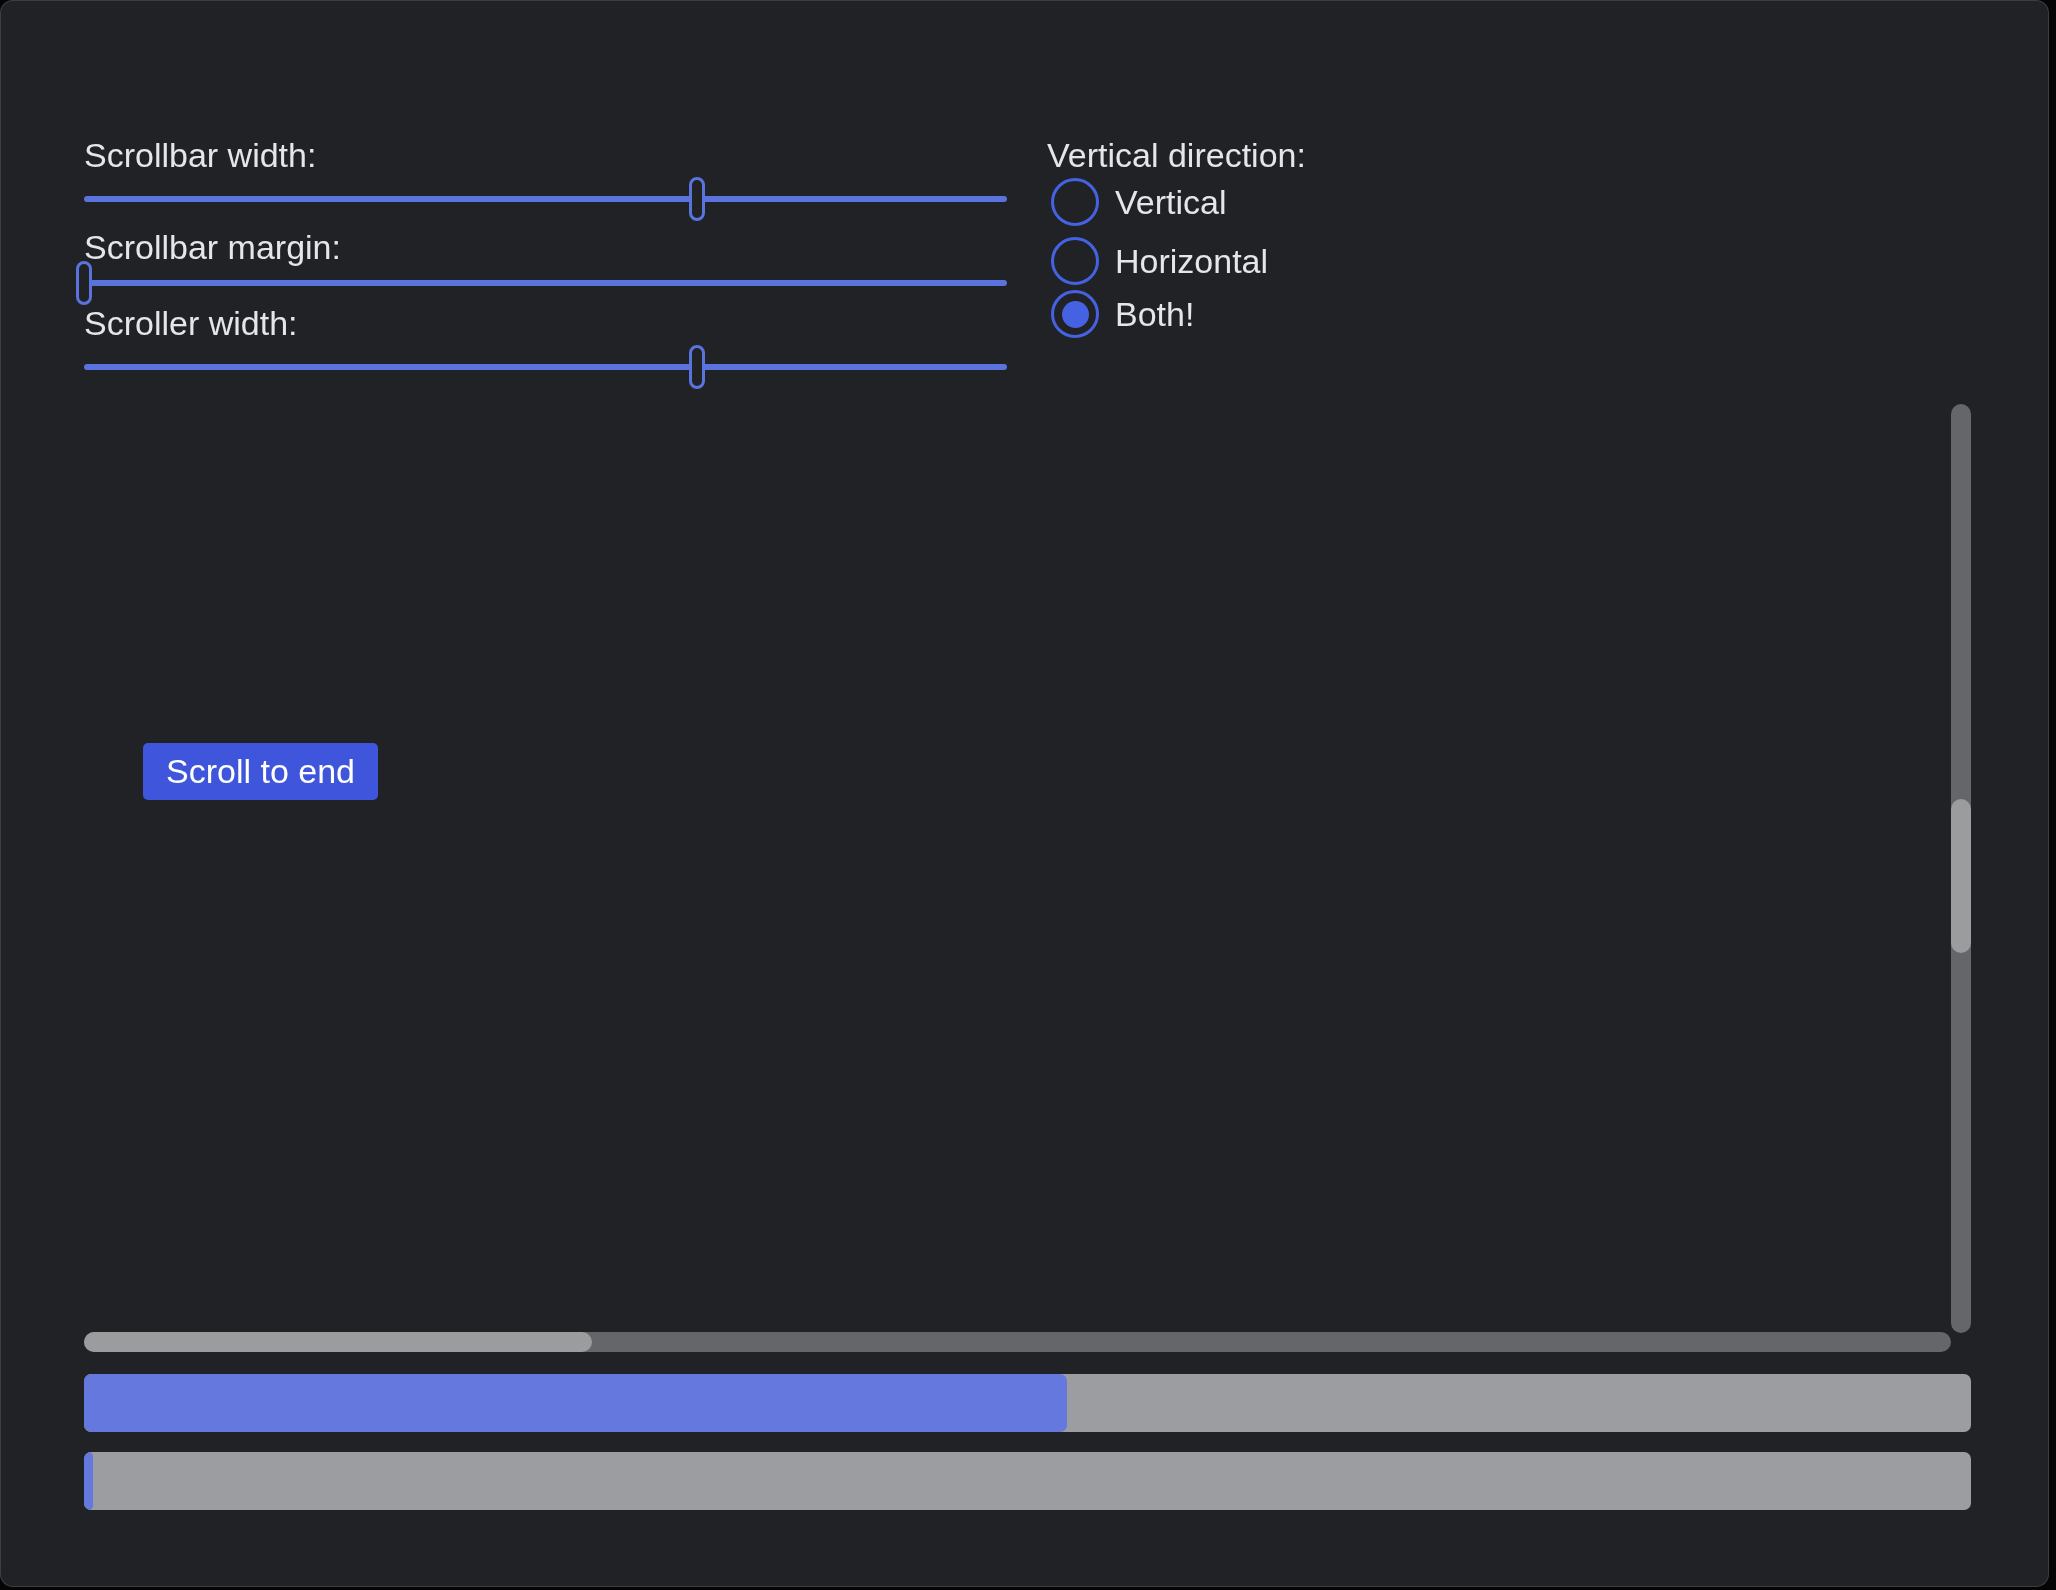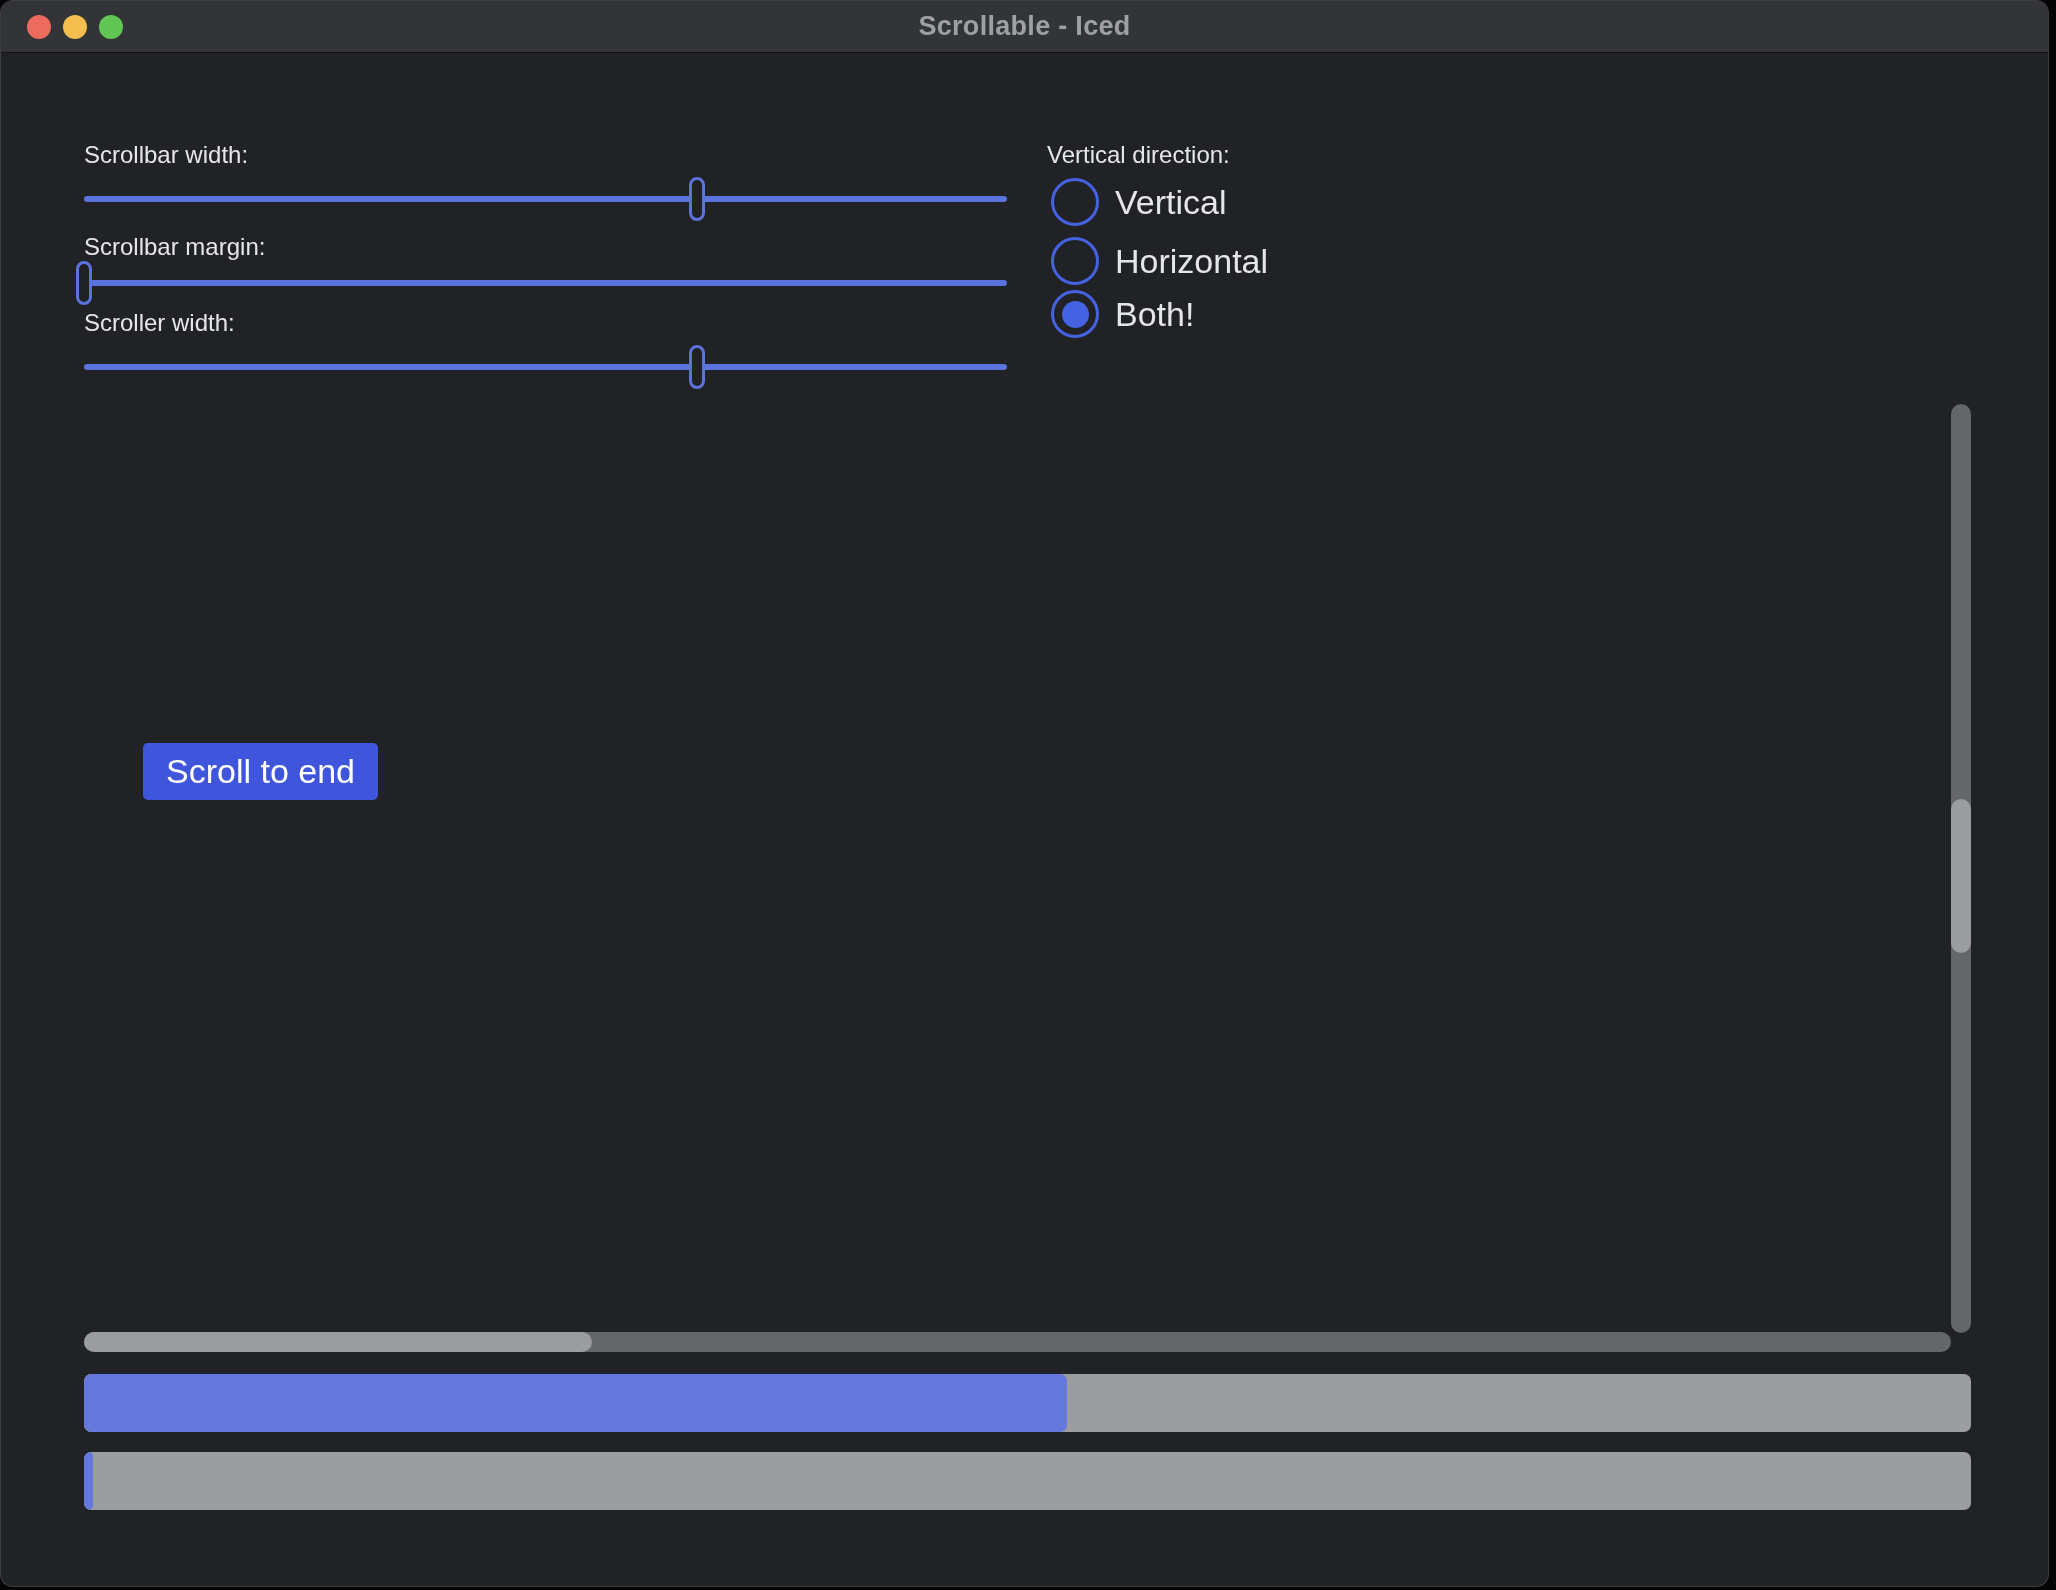--- a/index.html
+++ b/index.html
@@ -46,21 +46,21 @@
     align-items: center;
     gap: 12px;
   }
   .traffic-light { width: 24px; height: 24px; border-radius: 50%; }
   .tl-close    { background: #EC6A5E; }
   .tl-minimize { background: #F4BF4F; }
   .tl-zoom     { background: #61C554; }
 
   .ui-label {
     position: absolute;
-    font-size: 24px;
+    font-size: 34px;
     line-height: 44px;
     color: #E5E6E8;
     white-space: nowrap;
   }
 
   
   .slider {
     position: absolute;
     left: 83px;
     width: 923px;
@@ -187,28 +187,20 @@
     background: #6478DE;
     border-radius: 7px;
   }
 </style>
 </head>
 <body>
 
 <div class="canvas">
   <div class="window">
 
-    <div class="titlebar">
-      <div class="traffic-lights">
-        <div class="traffic-light tl-close"></div>
-        <div class="traffic-light tl-minimize"></div>
-        <div class="traffic-light tl-zoom"></div>
-      </div>
-      <div class="titlebar-title">Scrollable - Iced</div>
-    </div>
 
     <div class="ui-label" style="left:83px; top:132px;">Scrollbar width:</div>
     <div class="slider" style="top:176px;">
       <div class="slider-rail"></div>
       <div class="slider-handle" style="left: 66.4%;"></div>
     </div>
 
     <div class="ui-label" style="left:83px; top:224px;">Scrollbar margin:</div>
     <div class="slider" style="top:260px;">
       <div class="slider-rail"></div>

